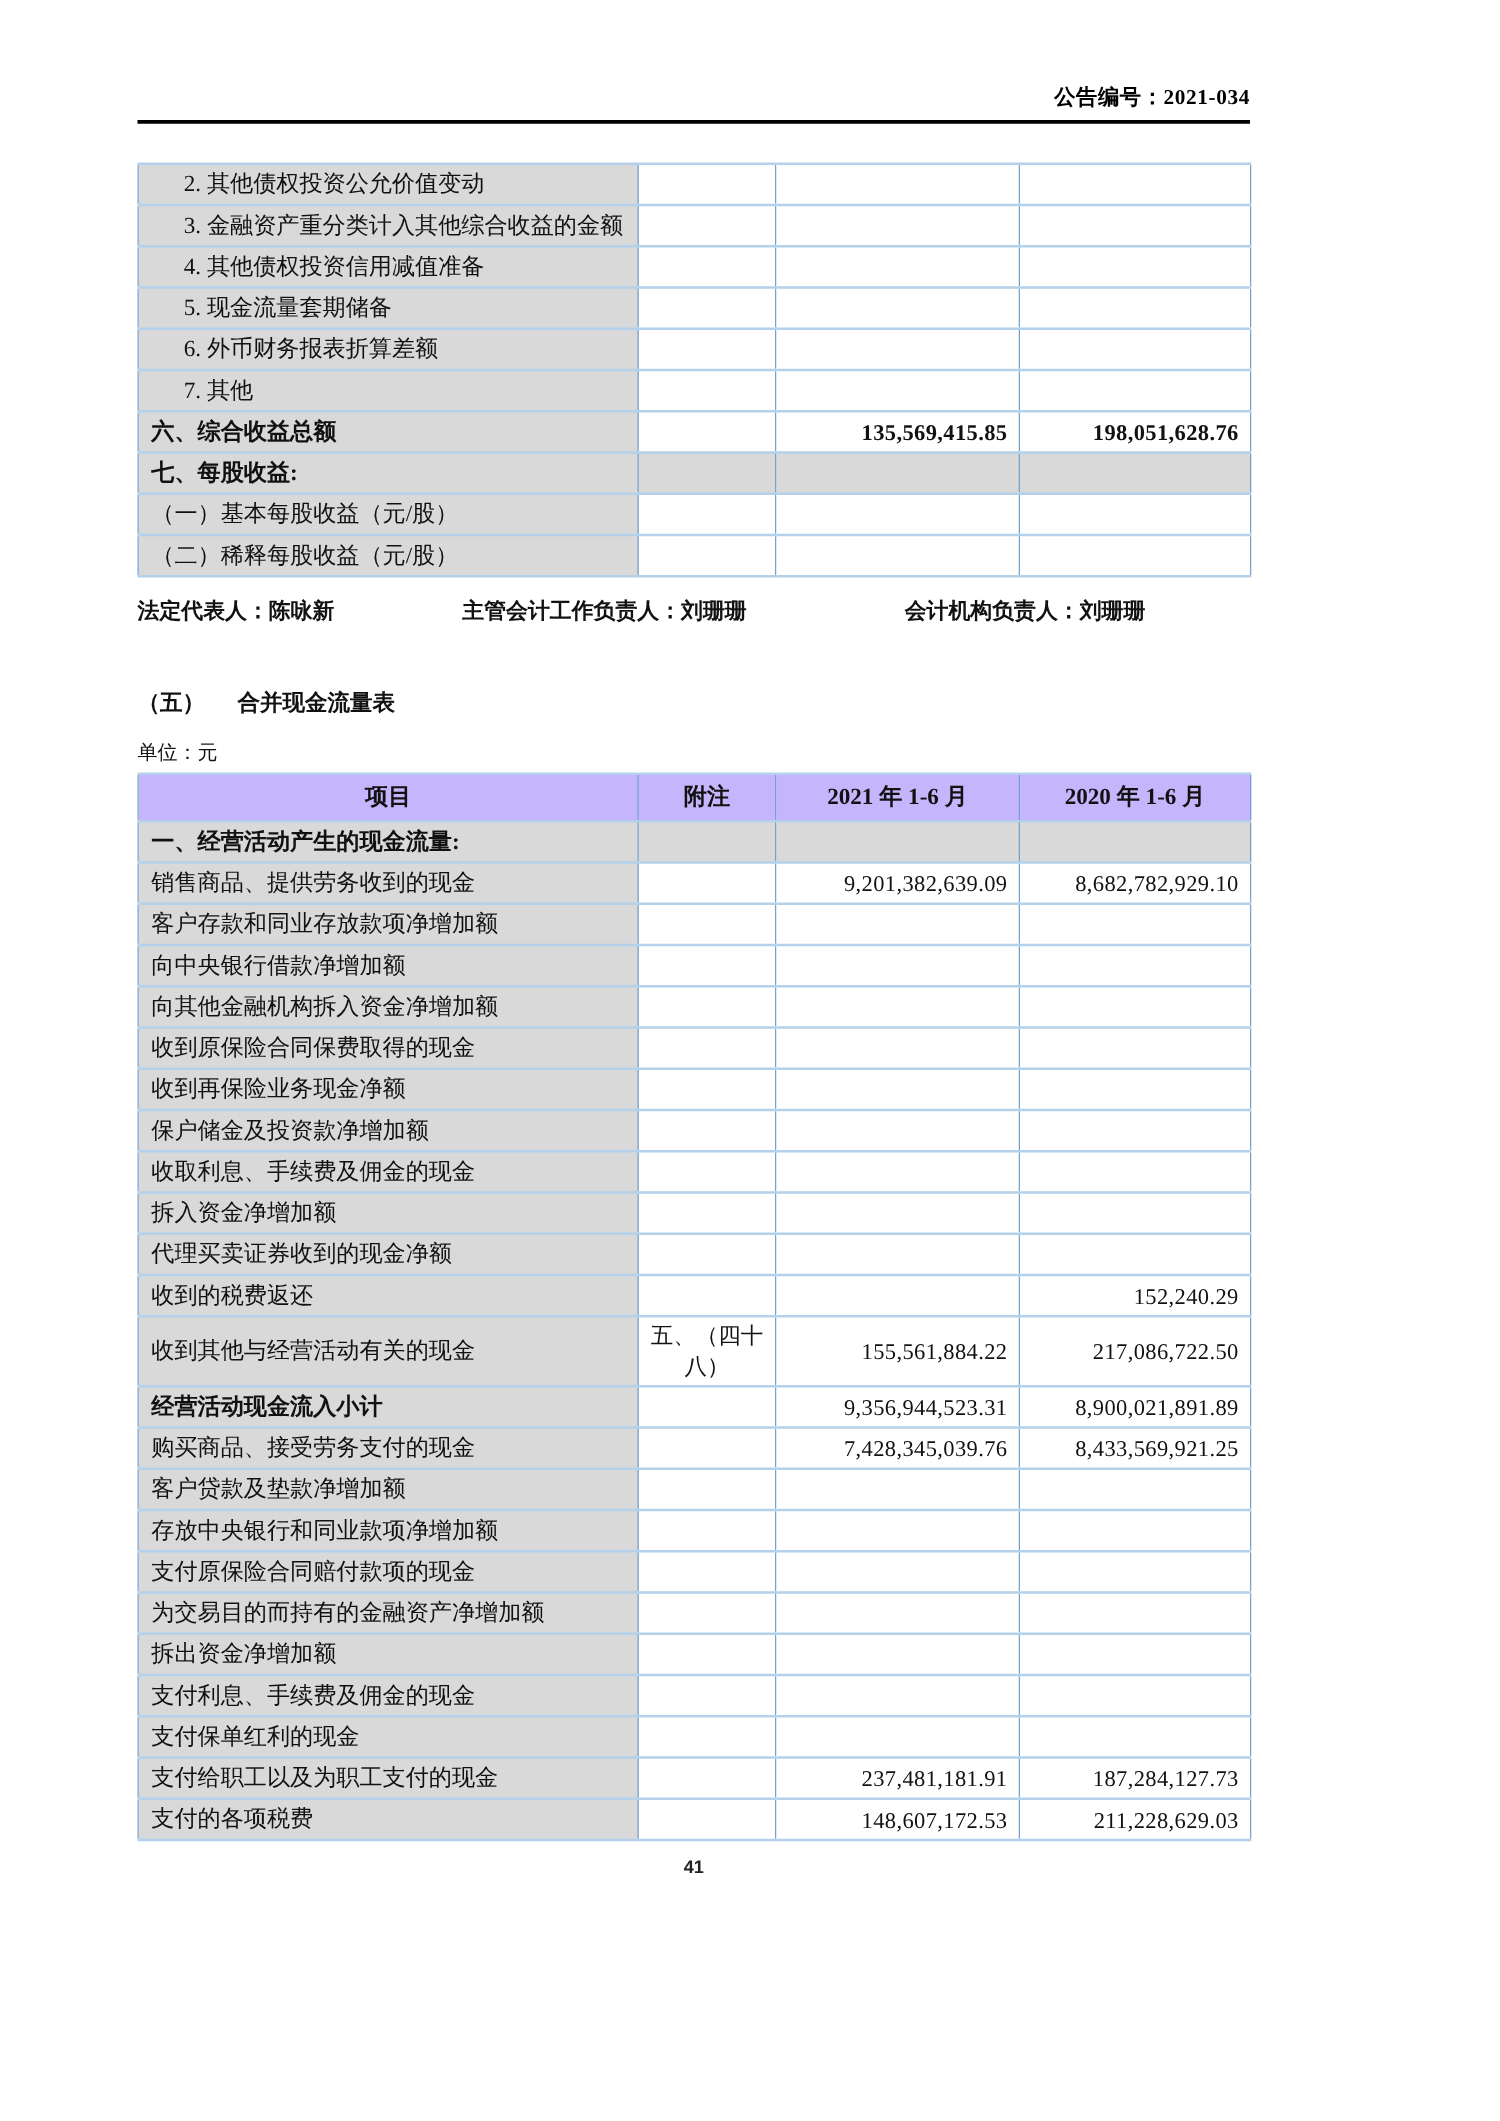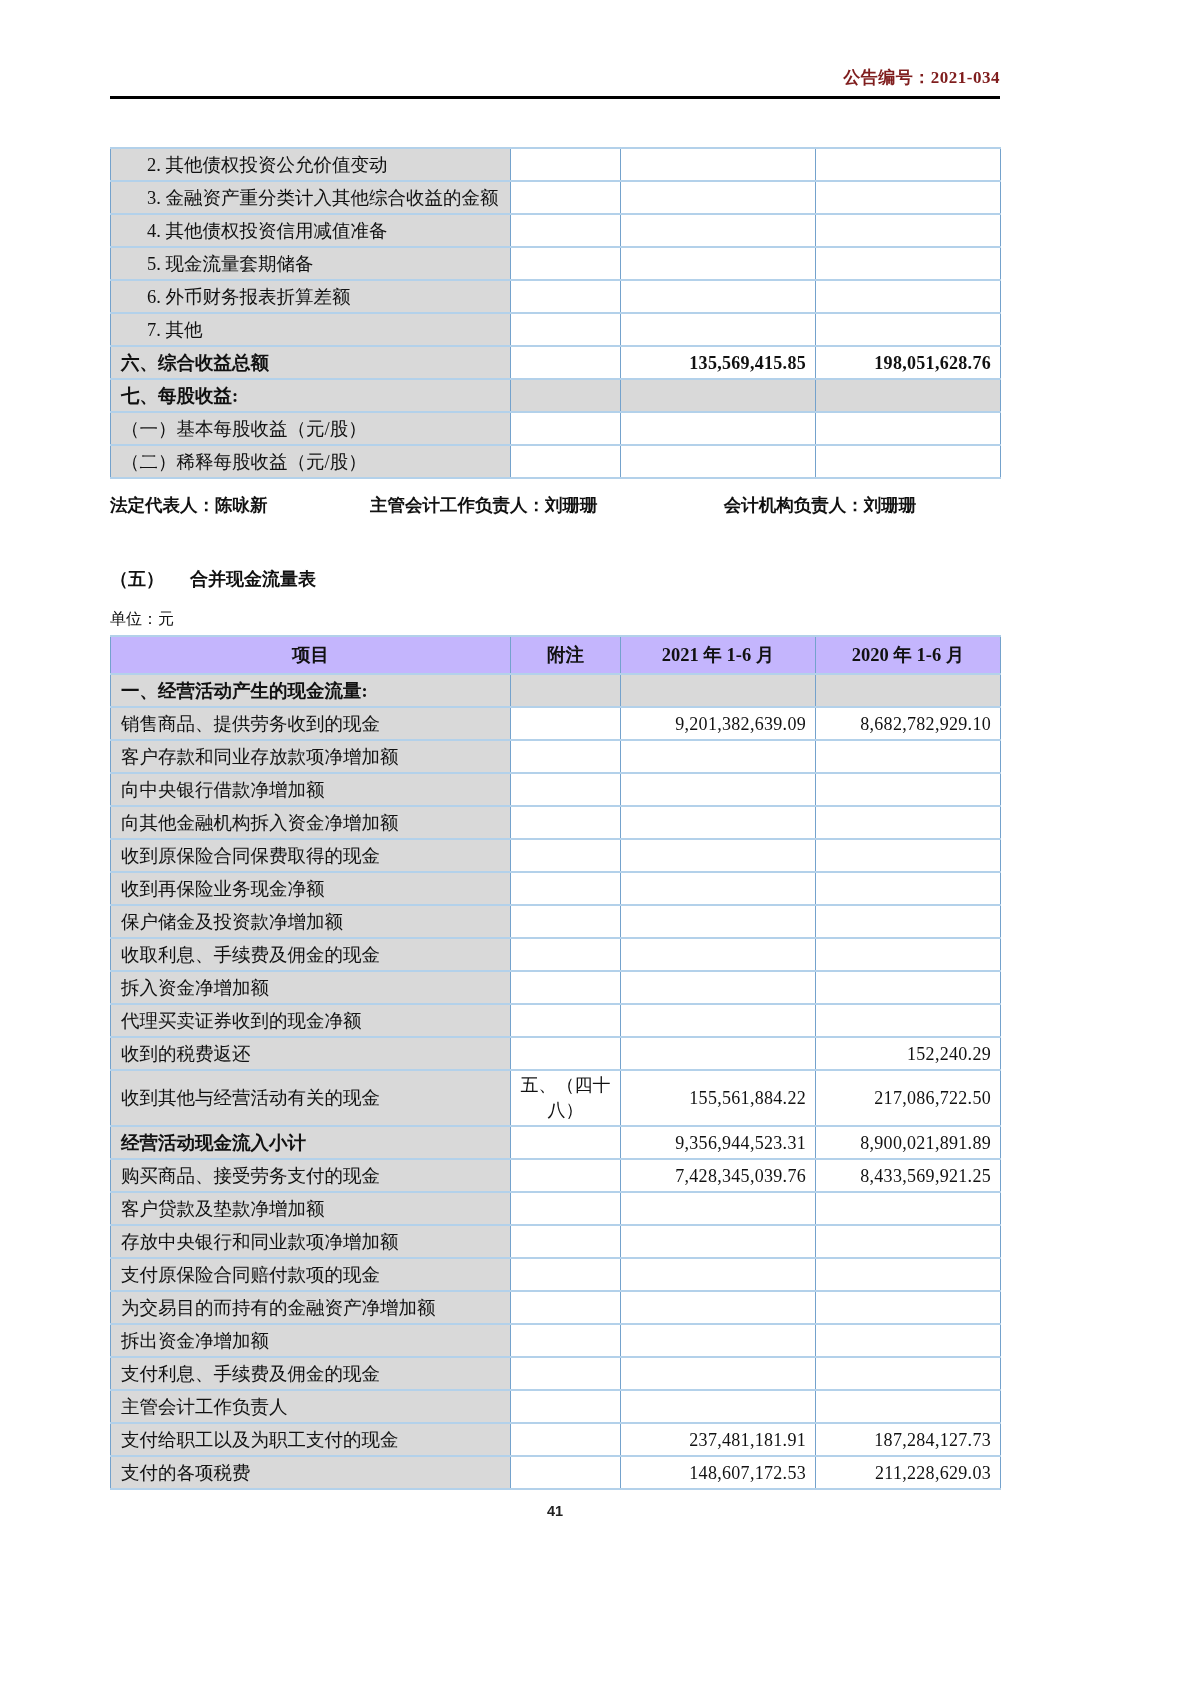--- a/index.html
+++ b/index.html
@@ -4,29 +4,29 @@
 <style>
   html,body{margin:0;padding:0;}
   body{
     width:1200px;height:1697px;background:#ffffff;color:#111;
     font-family:"Liberation Serif","DejaVu Serif",serif;
     overflow:hidden;
   }
   .content{width:890px;margin-left:110px;position:relative;}
   .doc-header{
     padding-top:66px;text-align:right;font-size:17px;font-weight:bold;
-    color:#7f1d1d;letter-spacing:.5px;
+    color:#000000;letter-spacing:.5px;
   }
   .header-rule{border-bottom:3px solid #000;margin-top:7px;}
 
   table{
     border-collapse:collapse;table-layout:fixed;width:890px;
     font-size:18.5px;
   }
-  .tbl{margin-top:48px;}
+  .tbl{margin-top:31px;}
   .tbl2{margin-top:5px;}
   col.c-label{width:400px;}
   col.c-note{width:110px;}
   col.c-v1{width:195px;}
   col.c-v2{width:185px;}
   td,th{
     border-left:1px solid #74a2cc;border-right:1px solid #74a2cc;
     border-top:2px solid #b3d1ea;border-bottom:2px solid #b3d1ea;
     height:27px;line-height:26px;vertical-align:middle;
   }
@@ -286,21 +286,21 @@
           <td class="cell-num"></td>
           <td class="cell-num"></td>
         </tr>
         <tr>
           <td class="cell-label">支付利息、手续费及佣金的现金</td>
           <td class="cell-note"></td>
           <td class="cell-num"></td>
           <td class="cell-num"></td>
         </tr>
         <tr>
-          <td class="cell-label">主管会计工作负责人</td>
+          <td class="cell-label">支付保单红利的现金</td>
           <td class="cell-note"></td>
           <td class="cell-num"></td>
           <td class="cell-num"></td>
         </tr>
         <tr>
           <td class="cell-label">支付给职工以及为职工支付的现金</td>
           <td class="cell-note"></td>
           <td class="cell-num">237,481,181.91</td>
           <td class="cell-num">187,284,127.73</td>
         </tr>

